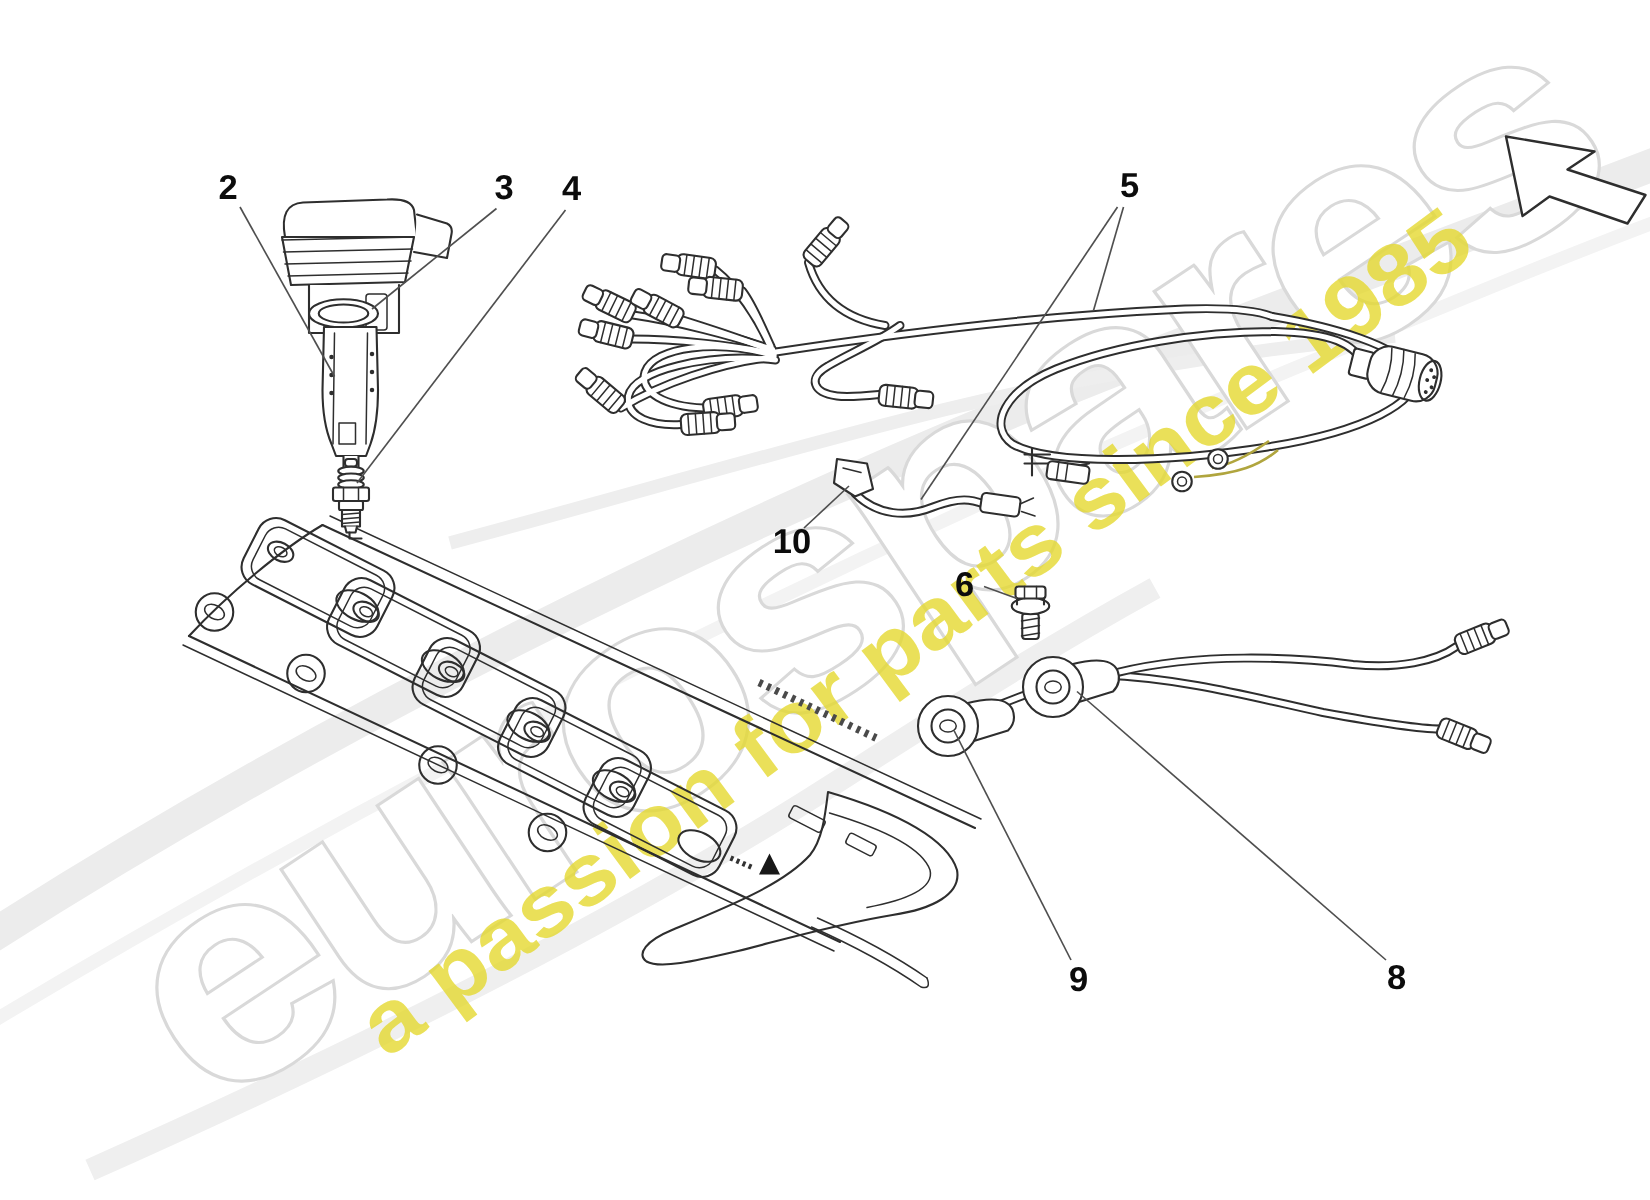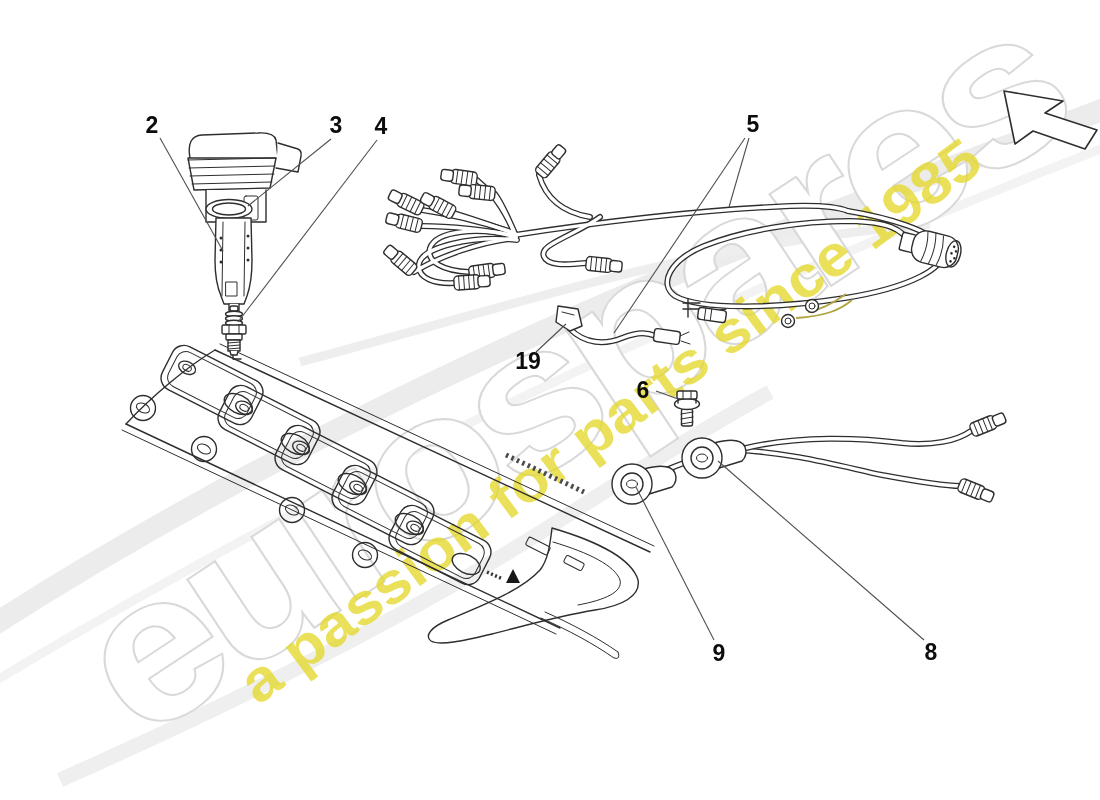--- a/index.html
+++ b/index.html
@@ -245,18 +245,18 @@
       <path d="M656,391 L678,399" class="leader"></path>
       <path d="M714,640 L636,487" class="leader"></path>
       <path d="M924,640 L718,461" class="leader"></path>
     </g>
   </svg>
 
   <div class="callout" style="left:152px;top:125px">2</div>
   <div class="callout" style="left:336px;top:125px">3</div>
   <div class="callout" style="left:381px;top:126px">4</div>
   <div class="callout" style="left:753px;top:124px">5</div>
-  <div class="callout" style="left:528px;top:361px">19</div>
+  <div class="callout" style="left:528px;top:361px">10</div>
   <div class="callout" style="left:643px;top:390px">6</div>
   <div class="callout" style="left:719px;top:653px">9</div>
   <div class="callout" style="left:931px;top:652px">8</div>
 
 </div>
 
 </body></html>

